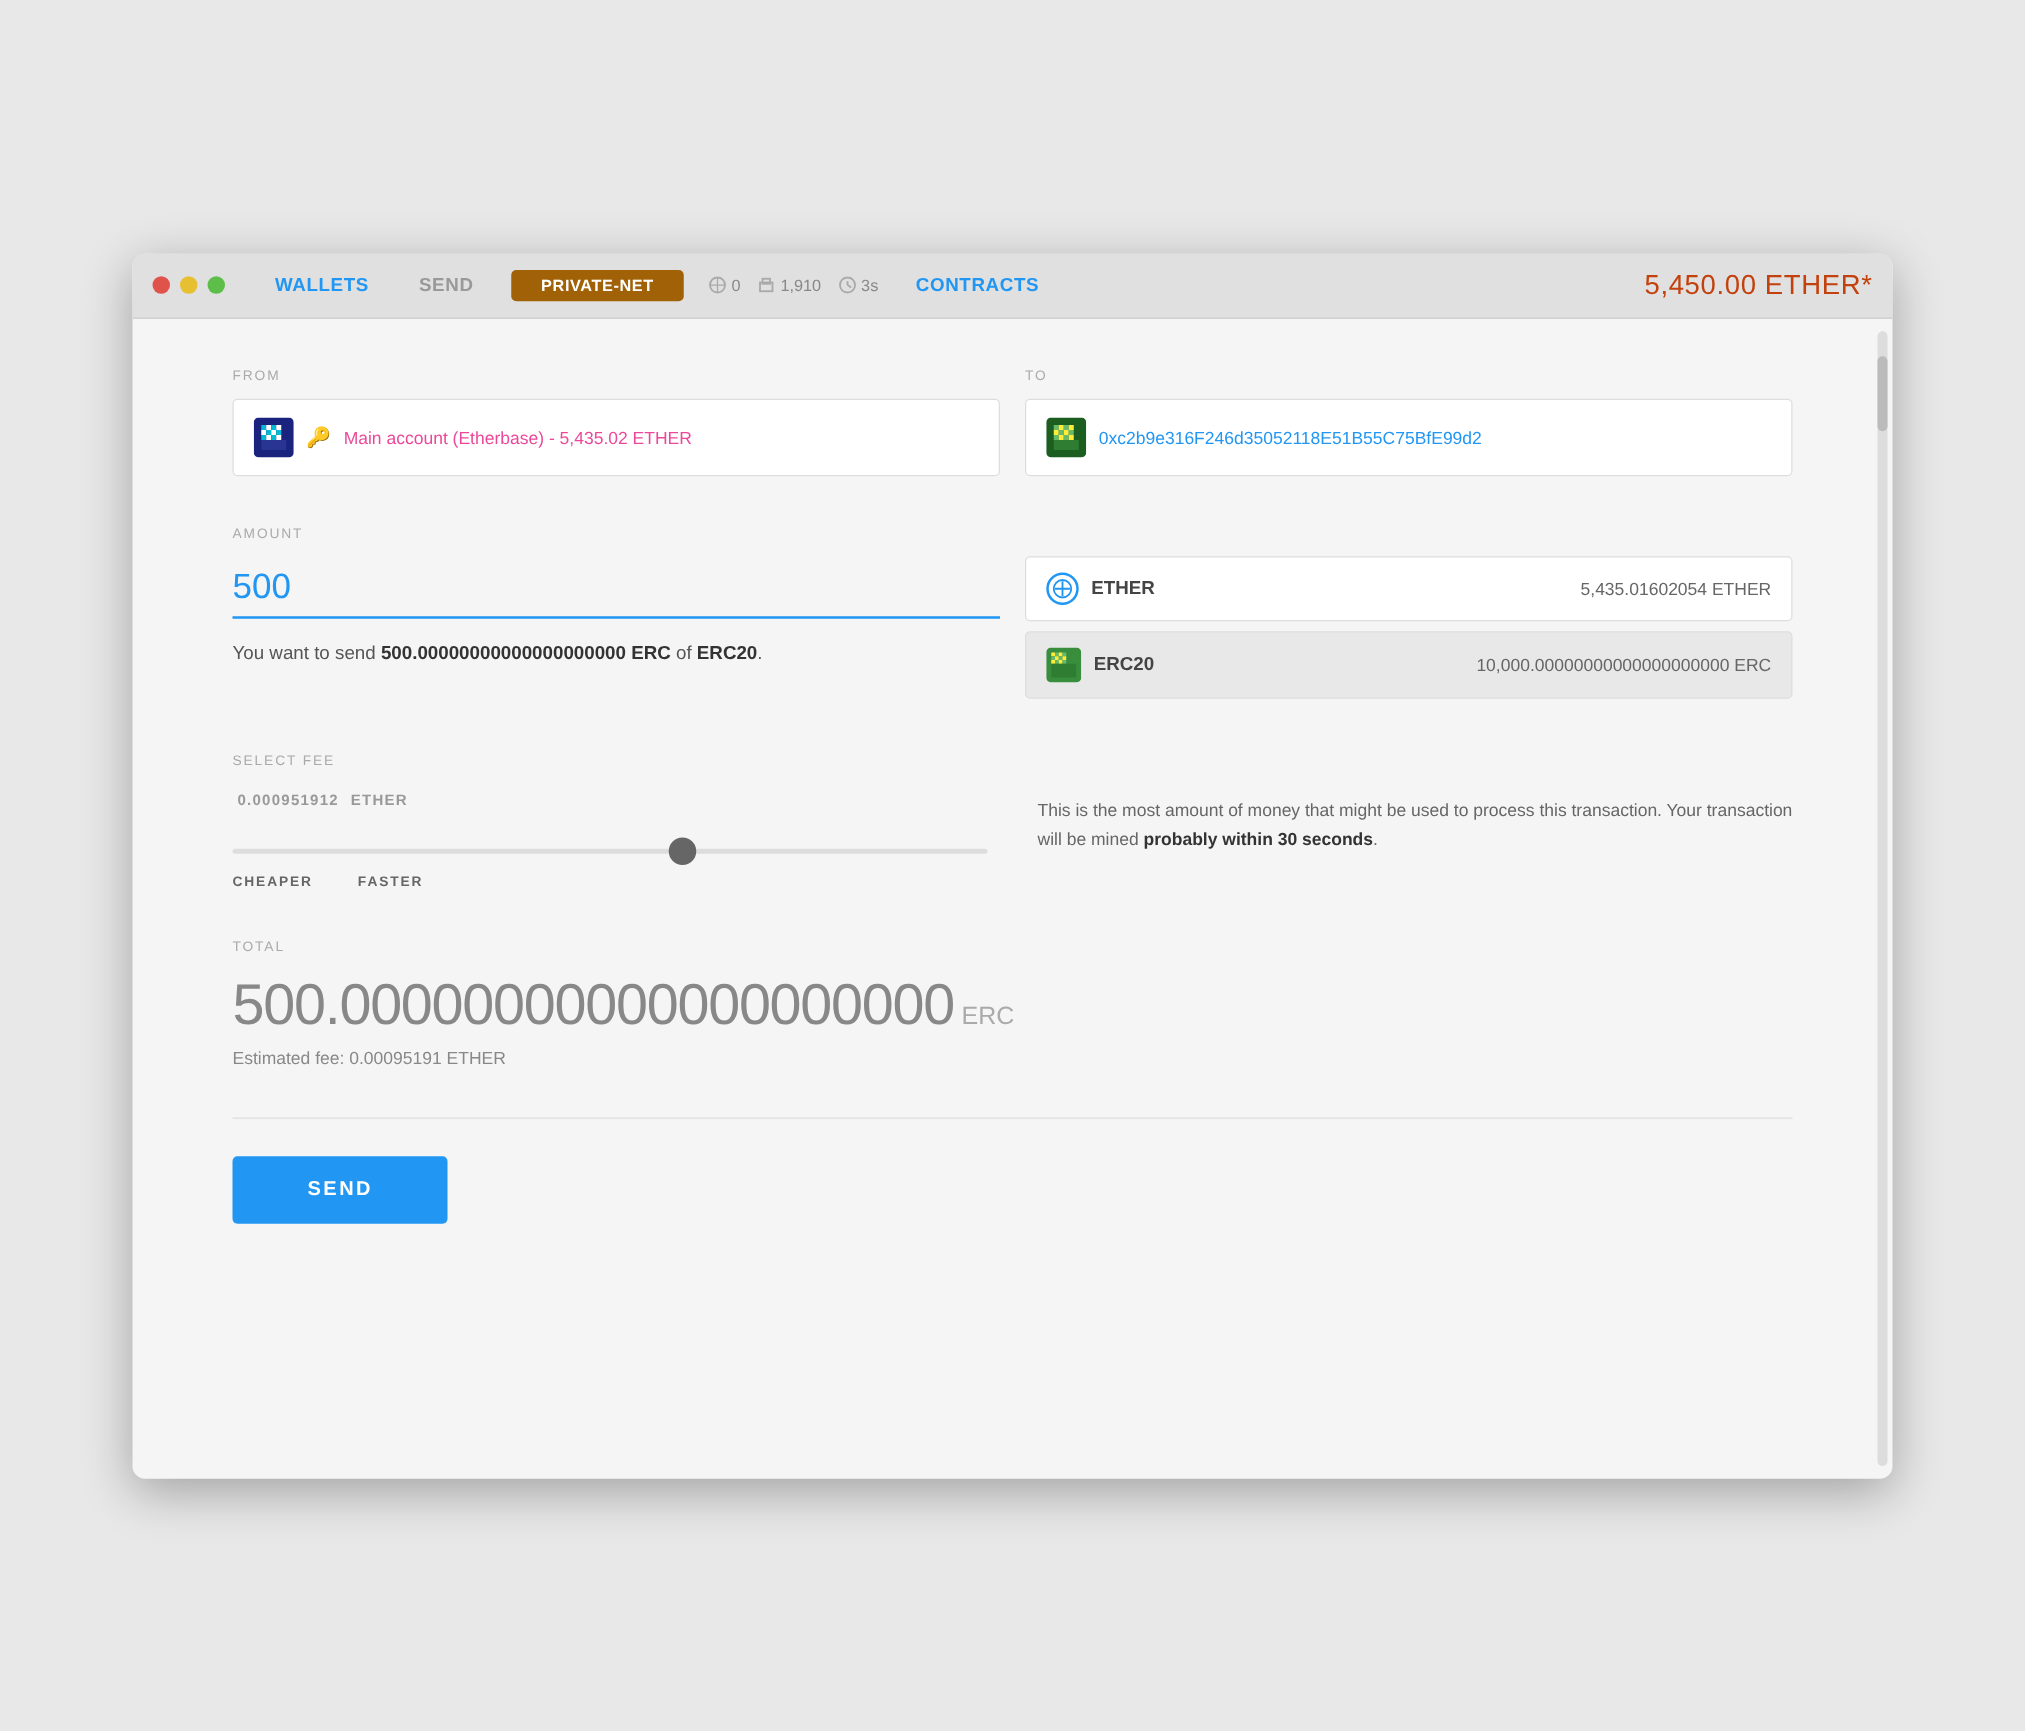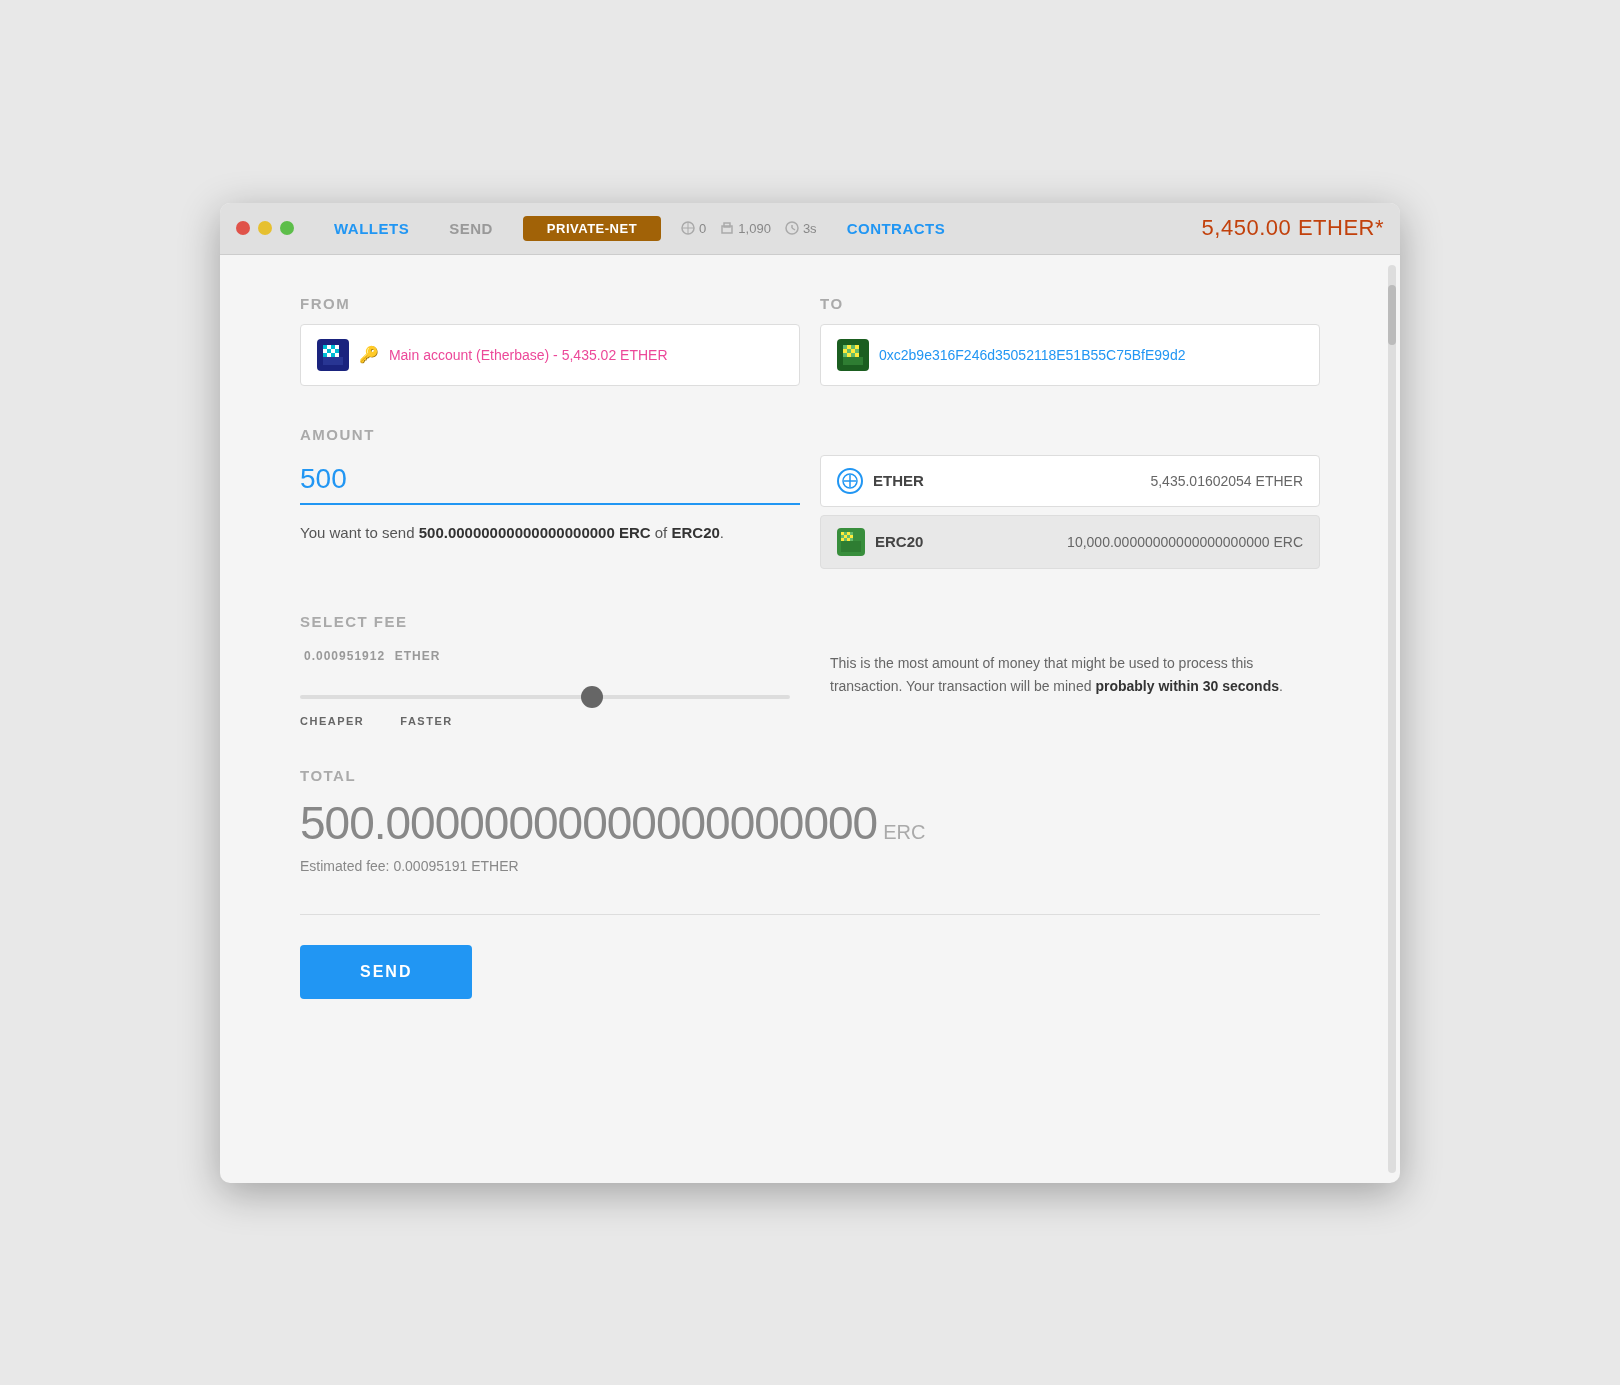--- a/index.html
+++ b/index.html
@@ -5,21 +5,21 @@
     * { box-sizing: border-box; margin: 0; padding: 0; }
     body {
       font-family: -apple-system, BlinkMacSystemFont, 'Segoe UI', sans-serif;
       background: #e8e8e8;
       display: flex;
       justify-content: center;
       align-items: center;
       min-height: 100vh;
     }
     .window {
-      width: 1180px;
+      width: 1408px;
       min-height: 980px;
       background: #f5f5f5;
       border-radius: 10px;
       box-shadow: 0 10px 40px rgba(0,0,0,0.3);
       overflow: hidden;
       display: flex;
       flex-direction: column;
     }
     .titlebar {
       background: #e0e0e0;
@@ -122,22 +122,22 @@
     }
     .scrollbar-thumb {
       width: 8px;
       height: 60px;
       background: #bbb;
       border-radius: 4px;
       position: absolute;
       top: 20px;
     }
     .section-label {
-      font-size: 15px;
-      font-weight: 700;
+      font-size: 11px;
+      font-weight: 400;
       color: #aaa;
       letter-spacing: 1.5px;
       text-transform: uppercase;
       margin-bottom: 12px;
     }
     .from-to-row {
       display: flex;
       gap: 20px;
       margin-bottom: 40px;
     }
@@ -407,21 +407,21 @@
               <line x1="7" y1="1" x2="7" y2="13" stroke="#aaa" stroke-width="1"></line>
               <line x1="1" y1="7" x2="13" y2="7" stroke="#aaa" stroke-width="1"></line>
             </svg>
           <span>0</span>
         </span>
         <span>
           <svg width="14" height="14" viewBox="0 0 14 14">
               <rect x="2" y="5" width="10" height="7" fill="none" stroke="#aaa" stroke-width="1.5"></rect>
               <rect x="4" y="2" width="6" height="4" fill="none" stroke="#aaa" stroke-width="1.5"></rect>
             </svg>
-          <span>1,090</span>
+          <span>1,910</span>
         </span>
         <span>
           <svg width="14" height="14" viewBox="0 0 14 14">
               <circle cx="7" cy="7" r="6" fill="none" stroke="#aaa" stroke-width="1.5"></circle>
               <line x1="7" y1="4" x2="7" y2="7" stroke="#aaa" stroke-width="1.5"></line>
               <line x1="7" y1="7" x2="10" y2="9" stroke="#aaa" stroke-width="1.5"></line>
             </svg>
           <span>3s</span>
         </span>
       </div>

